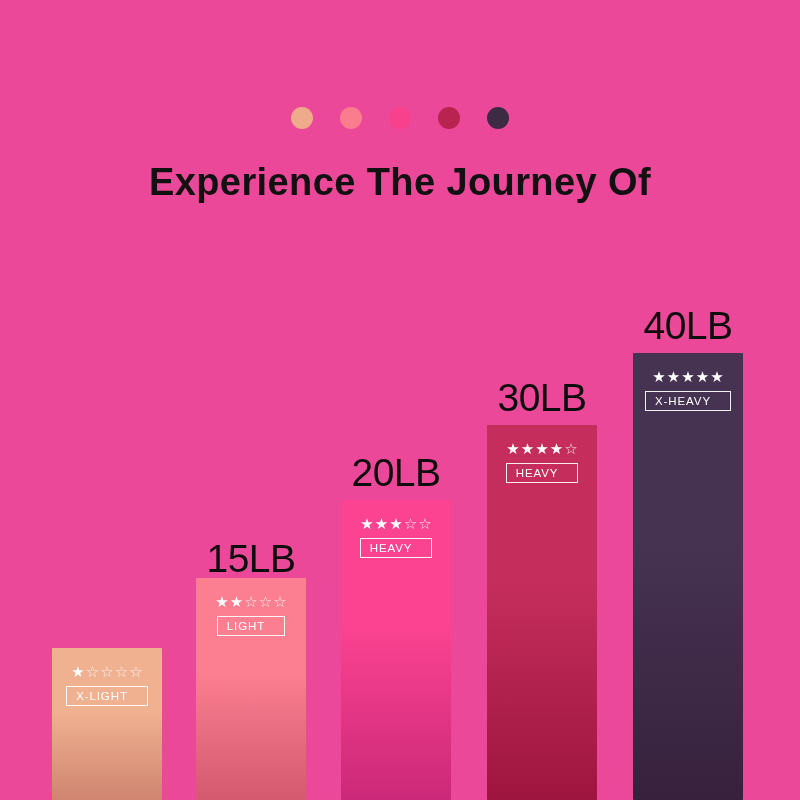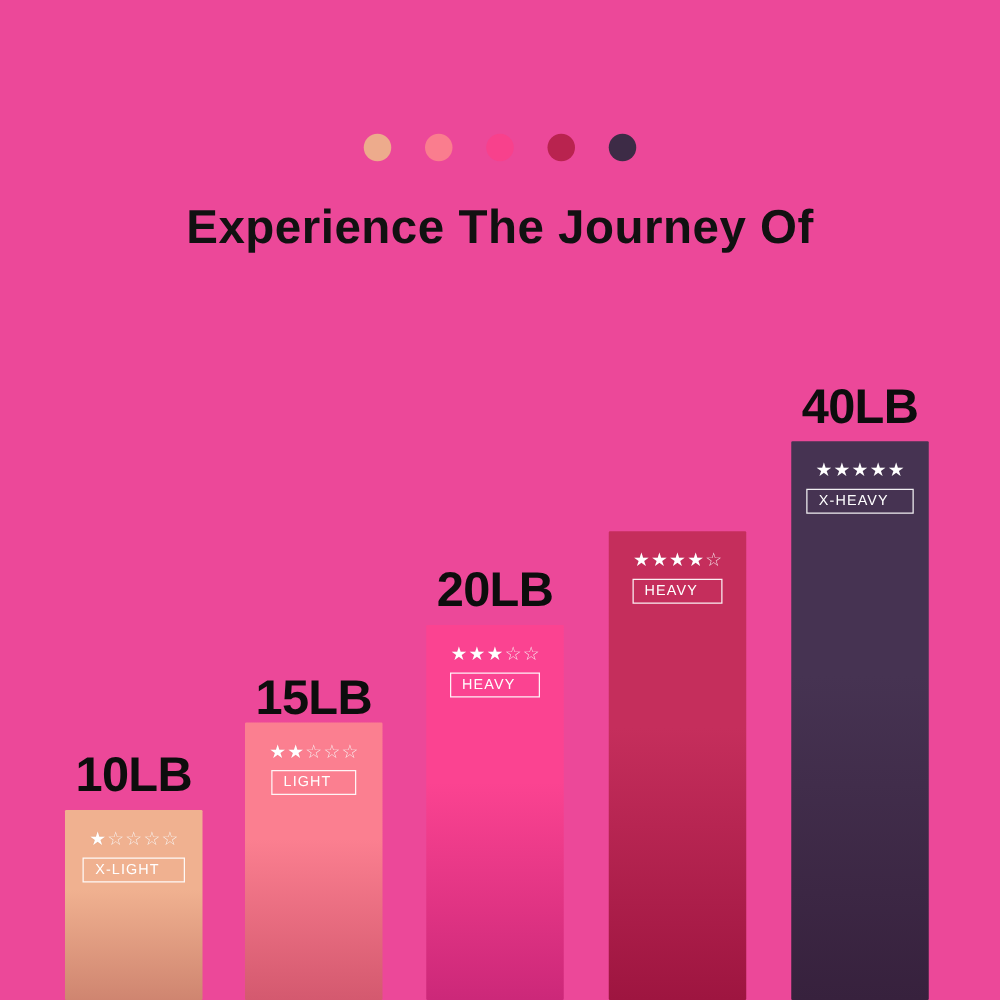--- a/index.html
+++ b/index.html
@@ -77,21 +77,21 @@
     left: 0;
     bottom: 0;
     width: 100%;
     border-radius: 1px;
   }
   .bar-weight {
     position: absolute;
     left: 50%;
     transform: translateX(-50%);
     color: #0d0d0d;
-    font-weight: bold;
+    font-weight: normal;
     font-size: 39px;
     line-height: 42px;
     white-space: nowrap;
     letter-spacing: -0.5px;
   }
   .bar-meta {
     position: absolute;
     left: 0;
     width: 100%;
     display: flex;
@@ -134,21 +134,20 @@
       <span class="dot" style="background: rgb(61, 43, 70);"></span>
     </div>
 
   <div id="headline">
     <span class="hl-line">Experience The Journey Of</span>
   </div>
 
   <div id="chart">
       <div class="bar-group" style="left: 52px; width: 110px; height: 152px;">
         <div class="bar" style="height: 100%; background: linear-gradient(rgb(240, 177, 144) 0%, rgb(240, 177, 144) 42%, rgb(207, 133, 112) 100%);"></div>
-        <div class="bar-weight" style="bottom: 158px;">10LB</div>
         <div class="bar-meta" style="top: 16px;">
           <div class="stars">
             <span class="star">★</span>
             <span class="star empty">☆</span>
             <span class="star empty">☆</span>
             <span class="star empty">☆</span>
             <span class="star empty">☆</span>
           </div>
           <div class="tier-box">X-LIGHT</div>
         </div>
@@ -176,20 +175,21 @@
             <span class="star">★</span>
             <span class="star">★</span>
             <span class="star empty">☆</span>
             <span class="star empty">☆</span>
           </div>
           <div class="tier-box">HEAVY</div>
         </div>
       </div>
       <div class="bar-group" style="left: 487px; width: 110px; height: 375px;">
         <div class="bar" style="height: 100%; background: linear-gradient(rgb(197, 46, 92) 0%, rgb(197, 46, 92) 42%, rgb(158, 21, 64) 100%);"></div>
+        <div class="bar-weight" style="bottom: 381px;">30LB</div>
         <div class="bar-meta" style="top: 16px;">
           <div class="stars">
             <span class="star">★</span>
             <span class="star">★</span>
             <span class="star">★</span>
             <span class="star">★</span>
             <span class="star empty">☆</span>
           </div>
           <div class="tier-box">HEAVY</div>
         </div>

